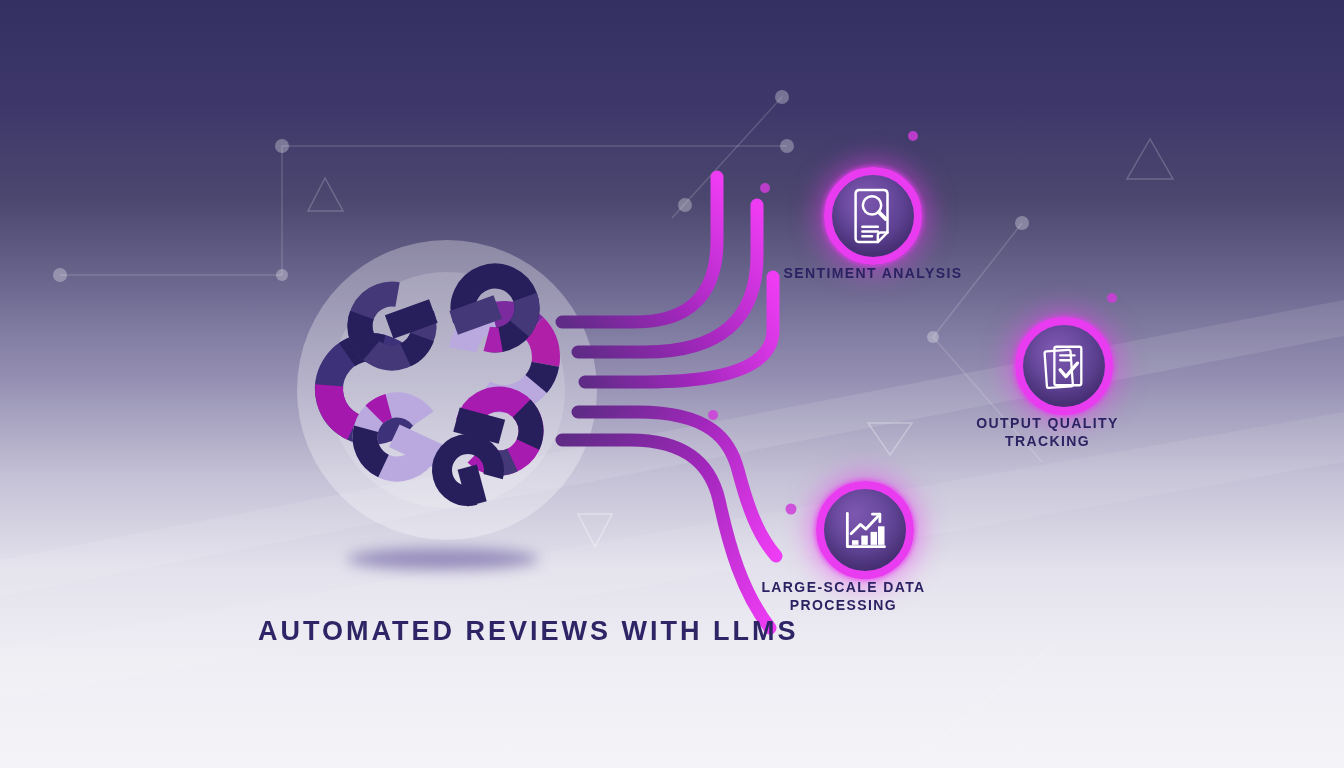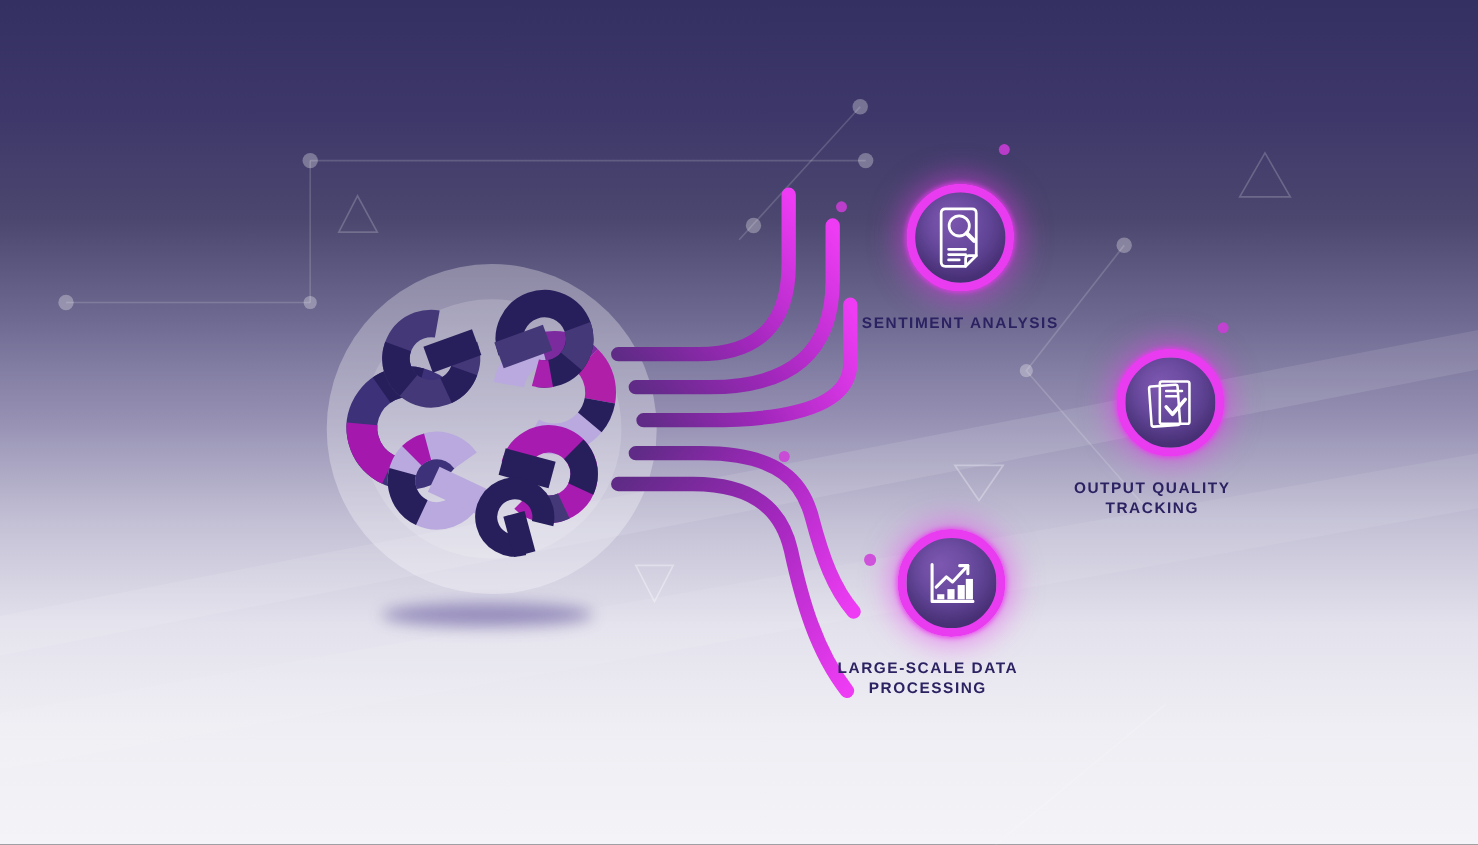--- a/index.html
+++ b/index.html
@@ -15,21 +15,21 @@
   .badge{
     width:82px;height:82px;border-radius:50%;
     border:8px solid #e93cf0;
     background:radial-gradient(circle at 38% 30%, #7d57b0 0%, #64479a 45%, #503680 100%);
     box-shadow:0 0 26px 7px rgba(233,60,240,.50), 0 0 5px 1px rgba(233,60,240,.85),
                inset 0 -10px 18px rgba(30,15,60,.35);
     display:flex;align-items:center;justify-content:center;
   }
   .badge svg{display:block;}
   .feature-label{
-    margin-top:20px;text-align:center;
+    margin-top:0;text-align:center;
     color:#2b2262;font-size:14px;font-weight:700;letter-spacing:1.4px;
     line-height:1.28;text-transform:uppercase;
   }
   #f-sentiment{left:820px;top:167px;width:210px;margin-left:-52px;}
   #f-sentiment .feature-label{width:210px;}
   #f-output{left:1012px;top:317px;width:104px;}
   #f-output .feature-label{width:170px;margin-left:-33px;}
   #f-data{left:813px;top:481px;width:104px;}
   #f-data .feature-label{width:190px;margin-left:-43px;}
   #main-title{
@@ -211,14 +211,15 @@
       <svg width="50" height="54" viewBox="0 0 52 56" fill="none" stroke="#ffffff" stroke-width="2.4" stroke-linecap="round" stroke-linejoin="round">
         <rect x="7" y="12" width="27" height="38" rx="2" transform="rotate(-4 20 31)"></rect>
         <rect x="16" y="8" width="28" height="40" rx="2"></rect>
         <path d="M22,17 h15 M22,22 h10"></path>
         <path d="M22,32 l6,7 l12,-14" stroke-width="3.4"></path>
       </svg>
     </div>
     <div class="feature-label">OUTPUT QUALITY TRACKING</div>
   </div>
 
+  <div id="main-title">AUTOMATED REVIEWS WITH LLMS</div>
 
 </div>
 
 </body></html>

